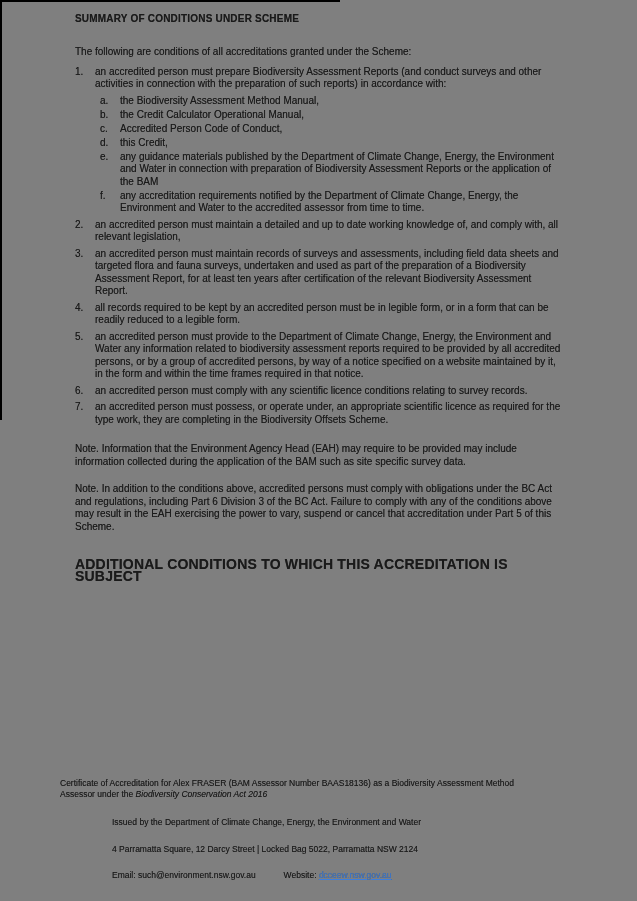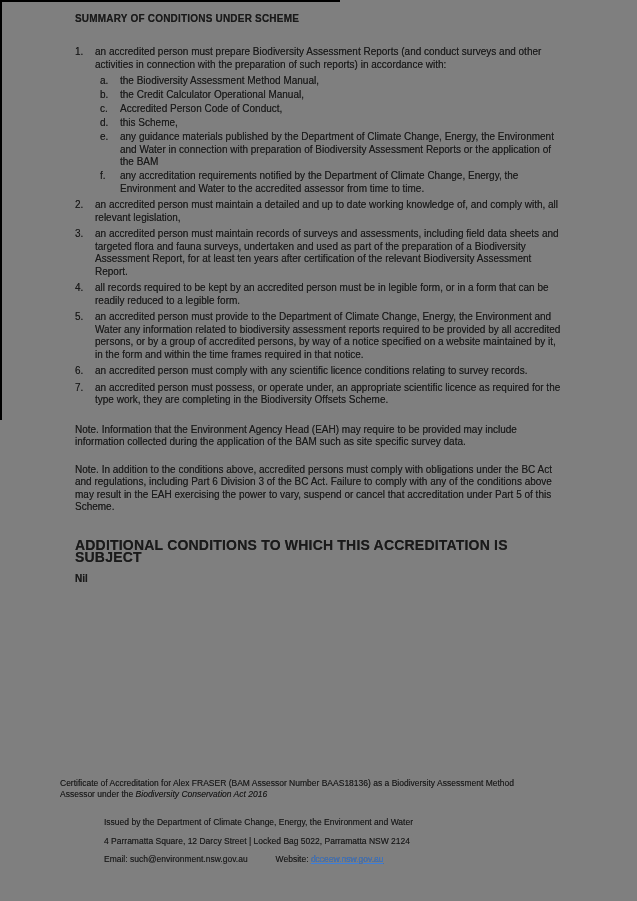--- a/index.html
+++ b/index.html
@@ -94,37 +94,38 @@
     left: 60px;
     right: 68px;
     top: 778px;
     font-size: 8.5px;
     line-height: 10.5px;
     text-shadow: 0 0 0.5px rgba(10,10,10,0.5);
   }
   .cert-note { margin: 0; }
   .cert-note .act { font-style: italic; }
   .issued-block { margin: 18px 0 0 0; }
-  .issued-block p { margin: 8px; padding-left: 36px; }
+  .issued-block p { margin: 16px; padding-left: 36px; }
   .contact-line .website-part { margin-left: 28px; }
   a.site-link {
     color: #3d7edb;
     text-decoration: underline;
   }
 </style>
 </head>
 <body>
 
 <div class="page">
   <div class="artifact-top"></div>
   <div class="artifact-left"></div>
 
   <div class="content">
     <h1 class="doc-heading">SUMMARY OF CONDITIONS UNDER SCHEME</h1>
 
+    <p class="intro">The following are conditions of all accreditations granted under the Scheme:</p>
 
     <div class="cond">
       <span class="num">1.</span>
       <span class="txt">an accredited person must prepare Biodiversity Assessment Reports (and conduct surveys and other activities in connection with the preparation of such reports) in accordance with:</span>
     </div>
 
     <div class="sublist">
       <div class="subcond">
         <span class="num">a.</span>
         <span class="txt">the Biodiversity Assessment Method Manual,</span>
@@ -132,21 +133,21 @@
       <div class="subcond">
         <span class="num">b.</span>
         <span class="txt">the Credit Calculator Operational Manual,</span>
       </div>
       <div class="subcond">
         <span class="num">c.</span>
         <span class="txt">Accredited Person Code of Conduct,</span>
       </div>
       <div class="subcond">
         <span class="num">d.</span>
-        <span class="txt">this Scheme,</span>
+        <span class="txt">this Credit,</span>
       </div>
       <div class="subcond">
         <span class="num">e.</span>
         <span class="txt">any guidance materials published by the Department of Climate Change, Energy, the Environment and Water in connection with preparation of Biodiversity Assessment Reports or the application of the BAM</span>
       </div>
       <div class="subcond">
         <span class="num">f.</span>
         <span class="txt">any accreditation requirements notified by the Department of Climate Change, Energy, the Environment and Water to the accredited assessor from time to time.</span>
       </div>
     </div>
@@ -179,21 +180,20 @@
     <div class="cond">
       <span class="num">7.</span>
       <span class="txt">an accredited person must possess, or operate under, an appropriate scientific licence as required for the type work, they are completing in the Biodiversity Offsets Scheme.</span>
     </div>
 
     <p class="note"><span class="note-label">Note.</span><span> Information that the Environment Agency Head (EAH) may require to be provided may include information collected during the application of the BAM such as site specific survey data.</span></p>
 
     <p class="note"><span class="note-label">Note.</span><span> In addition to the conditions above, accredited persons must comply with obligations under the BC Act and regulations, including Part 6 Division 3 of the BC Act. Failure to comply with any of the conditions above may result in the EAH exercising the power to vary, suspend or cancel that accreditation under Part 5 of this Scheme.</span></p>
 
     <h2 class="doc-heading2">ADDITIONAL CONDITIONS TO WHICH THIS ACCREDITATION IS SUBJECT</h2>
-    <p class="nil">Nil</p>
   </div>
 
   <div class="footer">
     <p class="cert-note"><span>Certificate of Accreditation for Alex FRASER (BAM Assessor Number BAAS18136) as a Biodiversity Assessment Method Assessor under the </span><span class="act">Biodiversity Conservation Act 2016</span></p>
 
     <div class="issued-block">
       <p>Issued by the Department of Climate Change, Energy, the Environment and Water</p>
       <p>4 Parramatta Square, 12 Darcy Street | Locked Bag 5022, Parramatta NSW 2124</p>
       <p class="contact-line">
         <span class="email-part"><span>Email: </span><span>such@environment.nsw.gov.au</span></span><span class="website-part"><span>Website: </span><a href="#" class="site-link">dcceew.nsw.gov.au</a></span>

